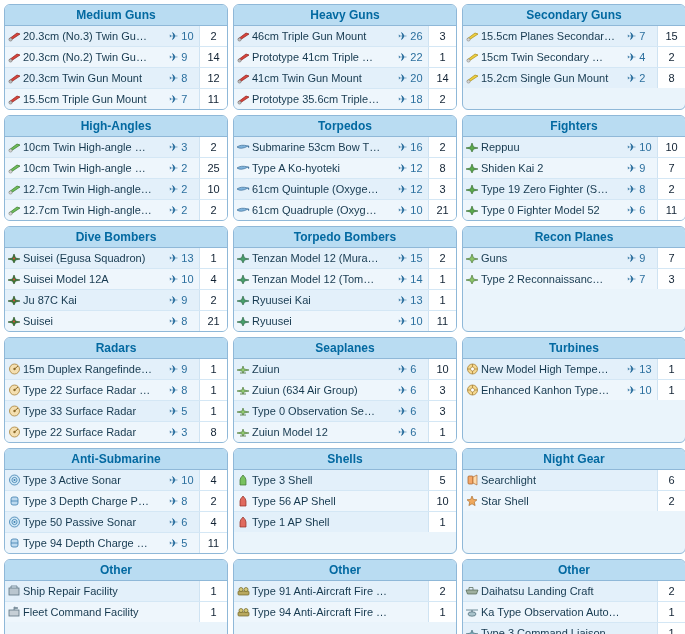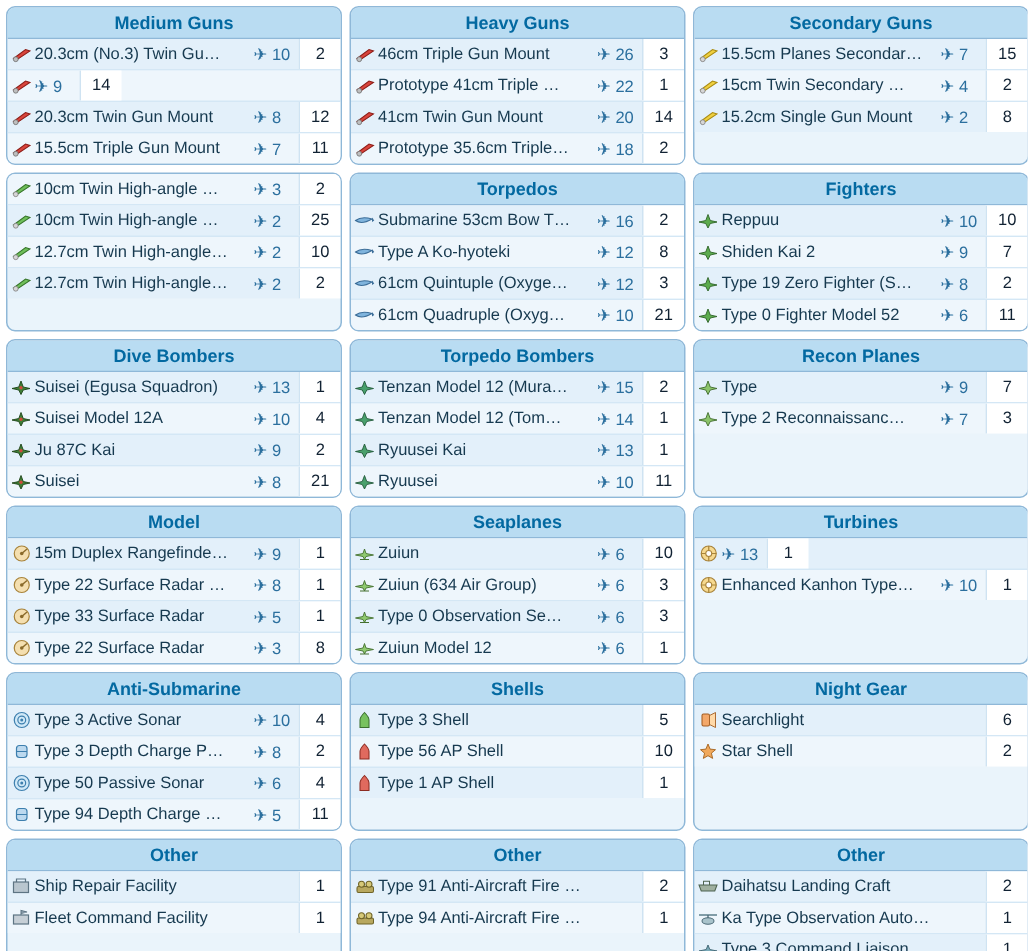--- a/index.html
+++ b/index.html
@@ -100,20 +100,21 @@
         <span class="star">✈ 10</span>
         <span class="cnt">2</span>
       </div>
       <div class="row">
         <span class="ico">
           <svg width="13" height="11" viewBox="0 0 13 11">
             <path d="M1 8 L9 2 L12 3 L3 9 Z" fill="#d9443c" stroke="#8c1e18" stroke-width=".7"></path>
             <circle cx="2.5" cy="8.5" r="1.6" fill="#bfbfbf" stroke="#777" stroke-width=".6"></circle>
           </svg>
         </span>
+        <span class="nm">20.3cm (No.2) Twin Gu…</span>
         <span class="star">✈ 9</span>
         <span class="cnt">14</span>
       </div>
       <div class="row">
         <span class="ico">
           <svg width="13" height="11" viewBox="0 0 13 11">
             <path d="M1 8 L9 2 L12 3 L3 9 Z" fill="#d9443c" stroke="#8c1e18" stroke-width=".7"></path>
             <circle cx="2.5" cy="8.5" r="1.6" fill="#bfbfbf" stroke="#777" stroke-width=".6"></circle>
           </svg>
         </span>
@@ -210,20 +211,21 @@
             <path d="M1 8 L9 2 L12 3 L3 9 Z" fill="#efcf3f" stroke="#a98b12" stroke-width=".7"></path>
             <circle cx="2.5" cy="8.5" r="1.6" fill="#d6d6d6" stroke="#888" stroke-width=".6"></circle>
           </svg>
         </span>
         <span class="nm">15.2cm Single Gun Mount</span>
         <span class="star">✈ 2</span>
         <span class="cnt">8</span>
       </div>
     </div>
     <div class="card">
+      <div class="card-header">High-Angles</div>
       <div class="row">
         <span class="ico">
           <svg width="13" height="11" viewBox="0 0 13 11">
             <path d="M1 8 L9 2 L12 3 L3 9 Z" fill="#6fbf5a" stroke="#36742a" stroke-width=".7"></path>
             <circle cx="2.5" cy="8.5" r="1.6" fill="#d6d6d6" stroke="#888" stroke-width=".6"></circle>
           </svg>
         </span>
         <span class="nm">10cm Twin High-angle …</span>
         <span class="star">✈ 3</span>
         <span class="cnt">2</span>
@@ -443,37 +445,37 @@
       </div>
     </div>
     <div class="card">
       <div class="card-header">Recon Planes</div>
       <div class="row">
         <span class="ico">
           <svg width="14" height="11" viewBox="0 0 14 11">
             <path d="M7 1 L8.5 5 L13 6 L8.5 7 L7 10 L5.5 7 L1 6 L5.5 5 Z" fill="#8cc46a" stroke="#3f6b2c" stroke-width=".6"></path>
           </svg>
         </span>
-        <span class="nm">Type</span>
+        <span class="nm">Guns</span>
         <span class="star">✈ 9</span>
         <span class="cnt">7</span>
       </div>
       <div class="row">
         <span class="ico">
           <svg width="14" height="11" viewBox="0 0 14 11">
             <path d="M7 1 L8.5 5 L13 6 L8.5 7 L7 10 L5.5 7 L1 6 L5.5 5 Z" fill="#8cc46a" stroke="#3f6b2c" stroke-width=".6"></path>
           </svg>
         </span>
         <span class="nm">Type 2 Reconnaissanc…</span>
         <span class="star">✈ 7</span>
         <span class="cnt">3</span>
       </div>
     </div>
     <div class="card">
-      <div class="card-header">Model</div>
+      <div class="card-header">Radars</div>
       <div class="row">
         <span class="ico">
           <svg width="13" height="12" viewBox="0 0 13 12">
             <circle cx="6.5" cy="6" r="5" fill="#f4dfb0" stroke="#a8833a" stroke-width=".8"></circle>
             <path d="M6.5 6 L10 3" stroke="#8a6a2a" stroke-width="1"></path>
             <circle cx="6.5" cy="6" r="1.2" fill="#8a6a2a"></circle>
           </svg>
         </span>
         <span class="nm">15m Duplex Rangefinde…</span>
         <span class="star">✈ 9</span>
@@ -566,20 +568,21 @@
     <div class="card">
       <div class="card-header">Turbines</div>
       <div class="row">
         <span class="ico">
           <svg width="13" height="12" viewBox="0 0 13 12">
             <circle cx="6.5" cy="6" r="5" fill="#f6d98f" stroke="#a8833a" stroke-width=".8"></circle>
             <circle cx="6.5" cy="6" r="2" fill="#fff" stroke="#a8833a" stroke-width=".7"></circle>
             <path d="M6.5 1 L6.5 4 M6.5 8 L6.5 11 M1.5 6 L4.5 6 M8.5 6 L11.5 6" stroke="#a8833a" stroke-width=".8"></path>
           </svg>
         </span>
+        <span class="nm">New Model High Tempe…</span>
         <span class="star">✈ 13</span>
         <span class="cnt">1</span>
       </div>
       <div class="row">
         <span class="ico">
           <svg width="13" height="12" viewBox="0 0 13 12">
             <circle cx="6.5" cy="6" r="5" fill="#f6d98f" stroke="#a8833a" stroke-width=".8"></circle>
             <circle cx="6.5" cy="6" r="2" fill="#fff" stroke="#a8833a" stroke-width=".7"></circle>
             <path d="M6.5 1 L6.5 4 M6.5 8 L6.5 11 M1.5 6 L4.5 6 M8.5 6 L11.5 6" stroke="#a8833a" stroke-width=".8"></path>
           </svg>

